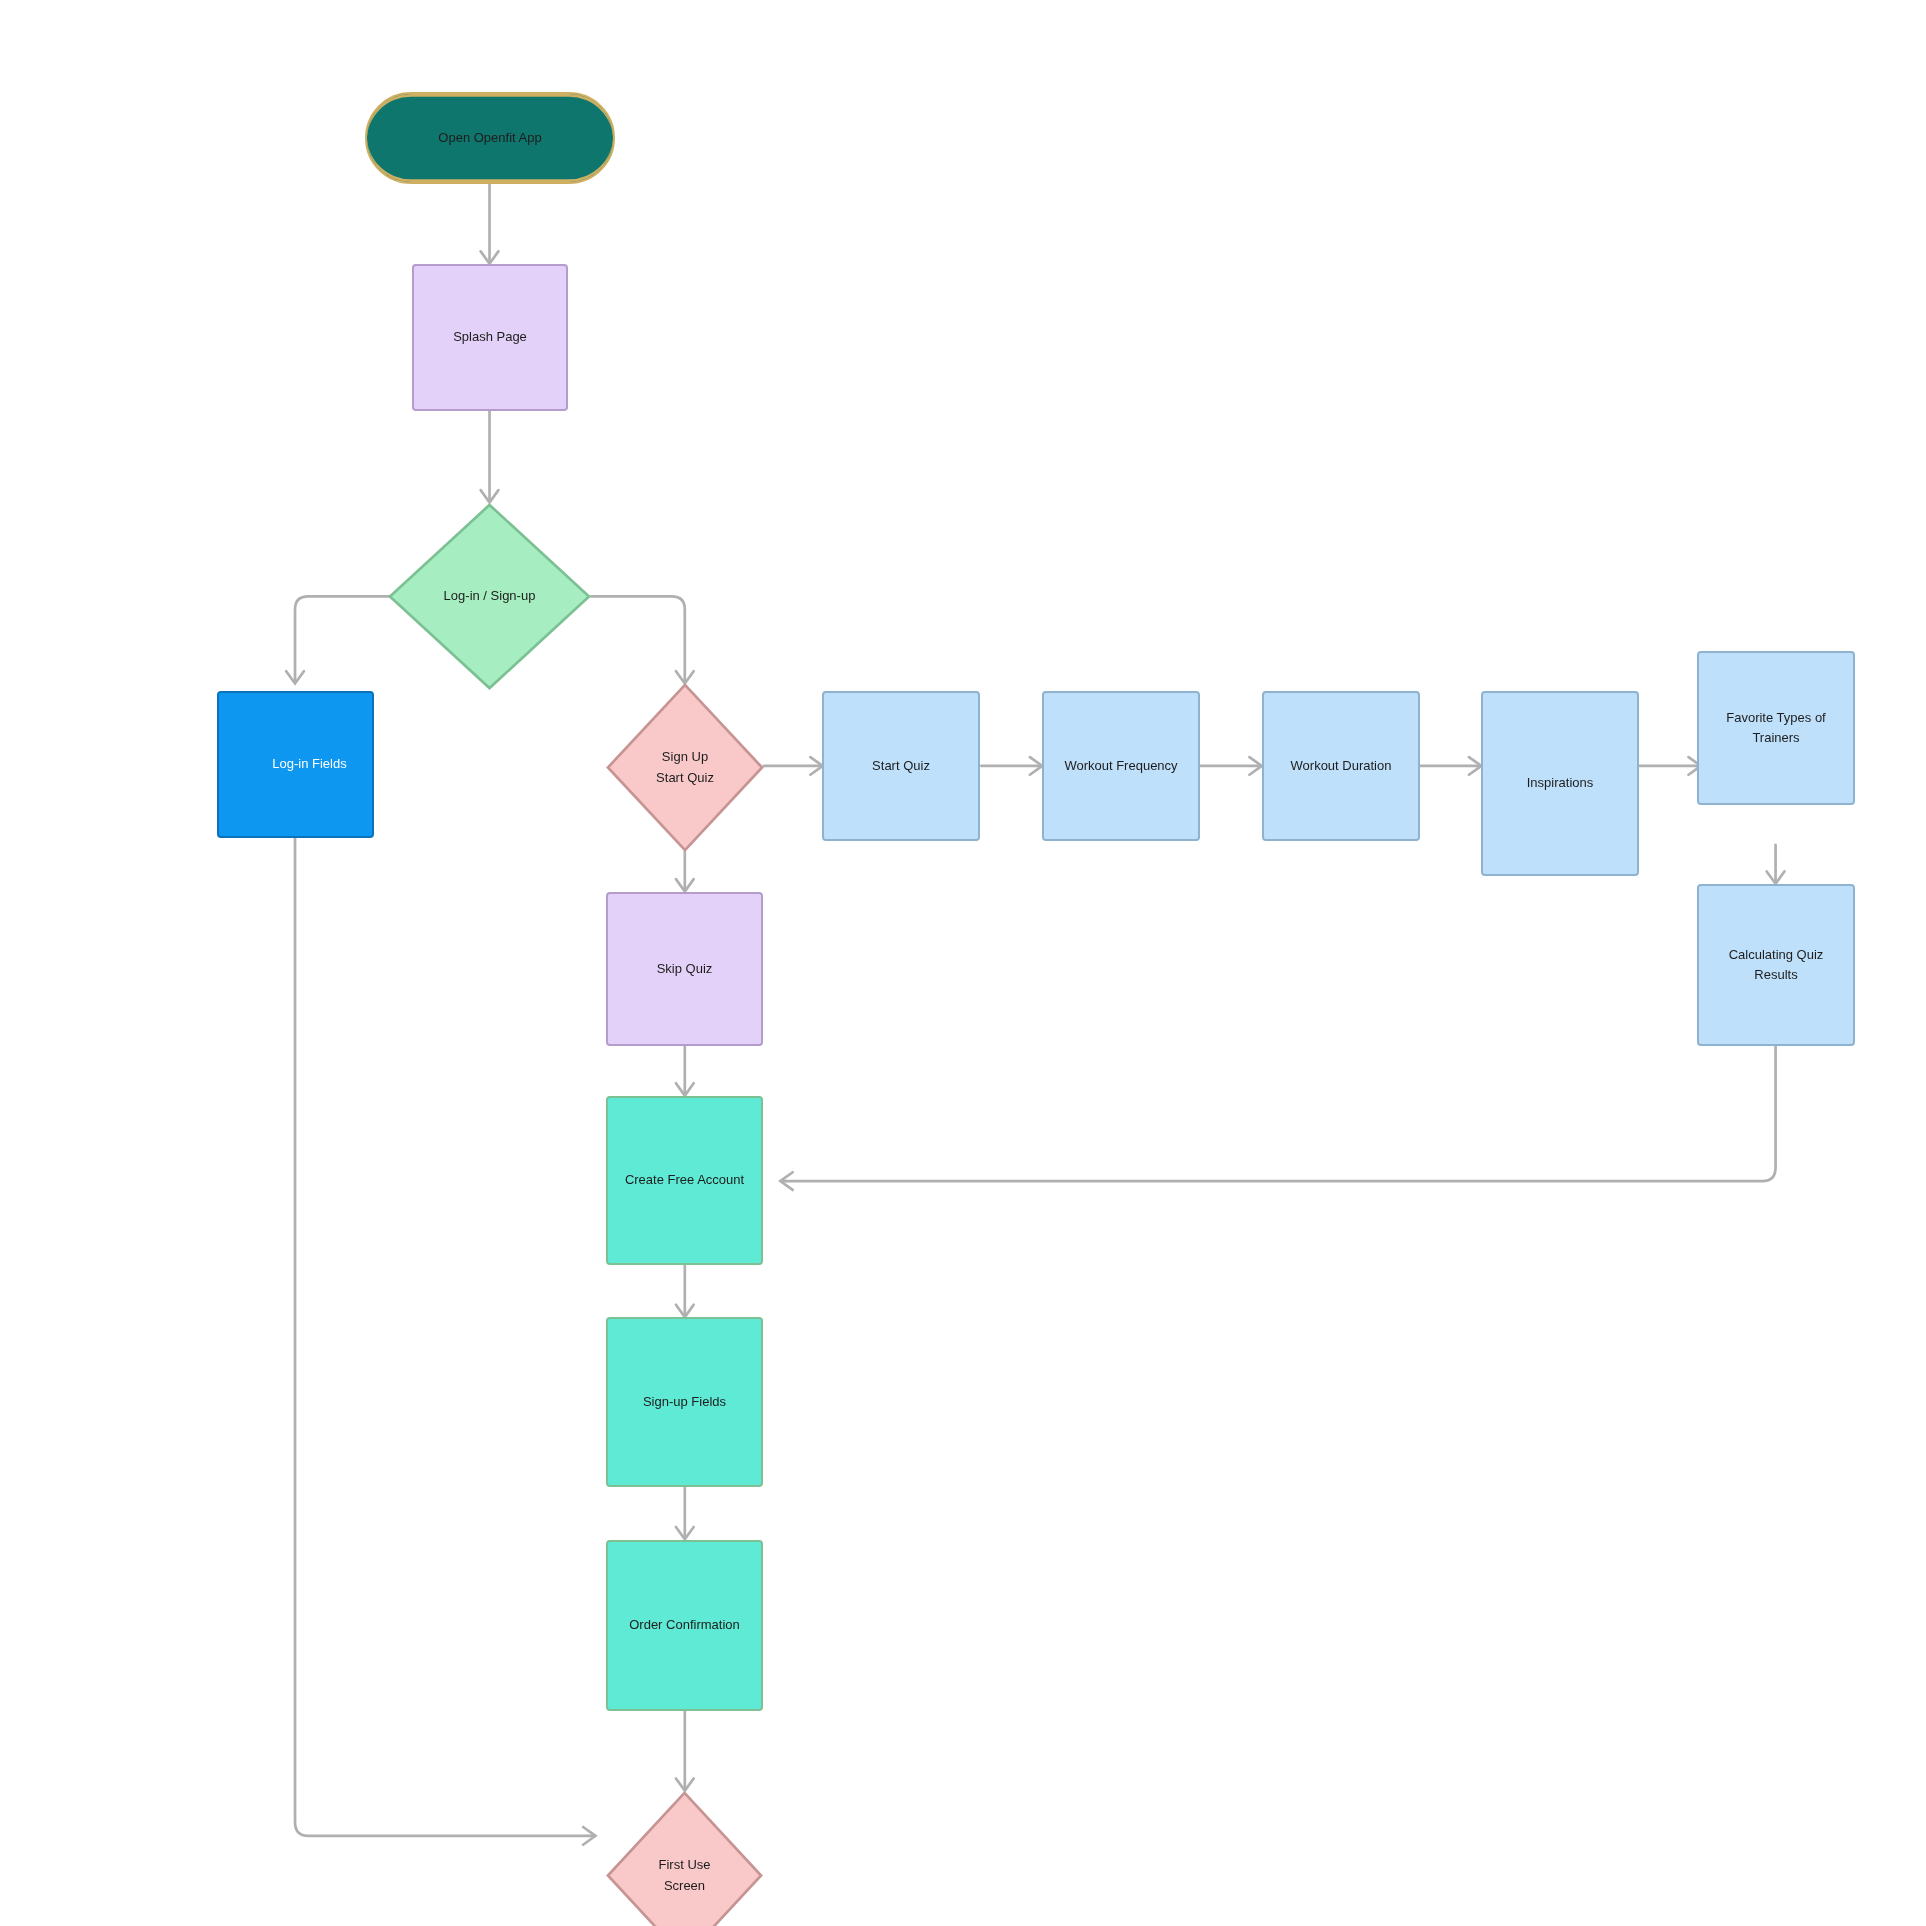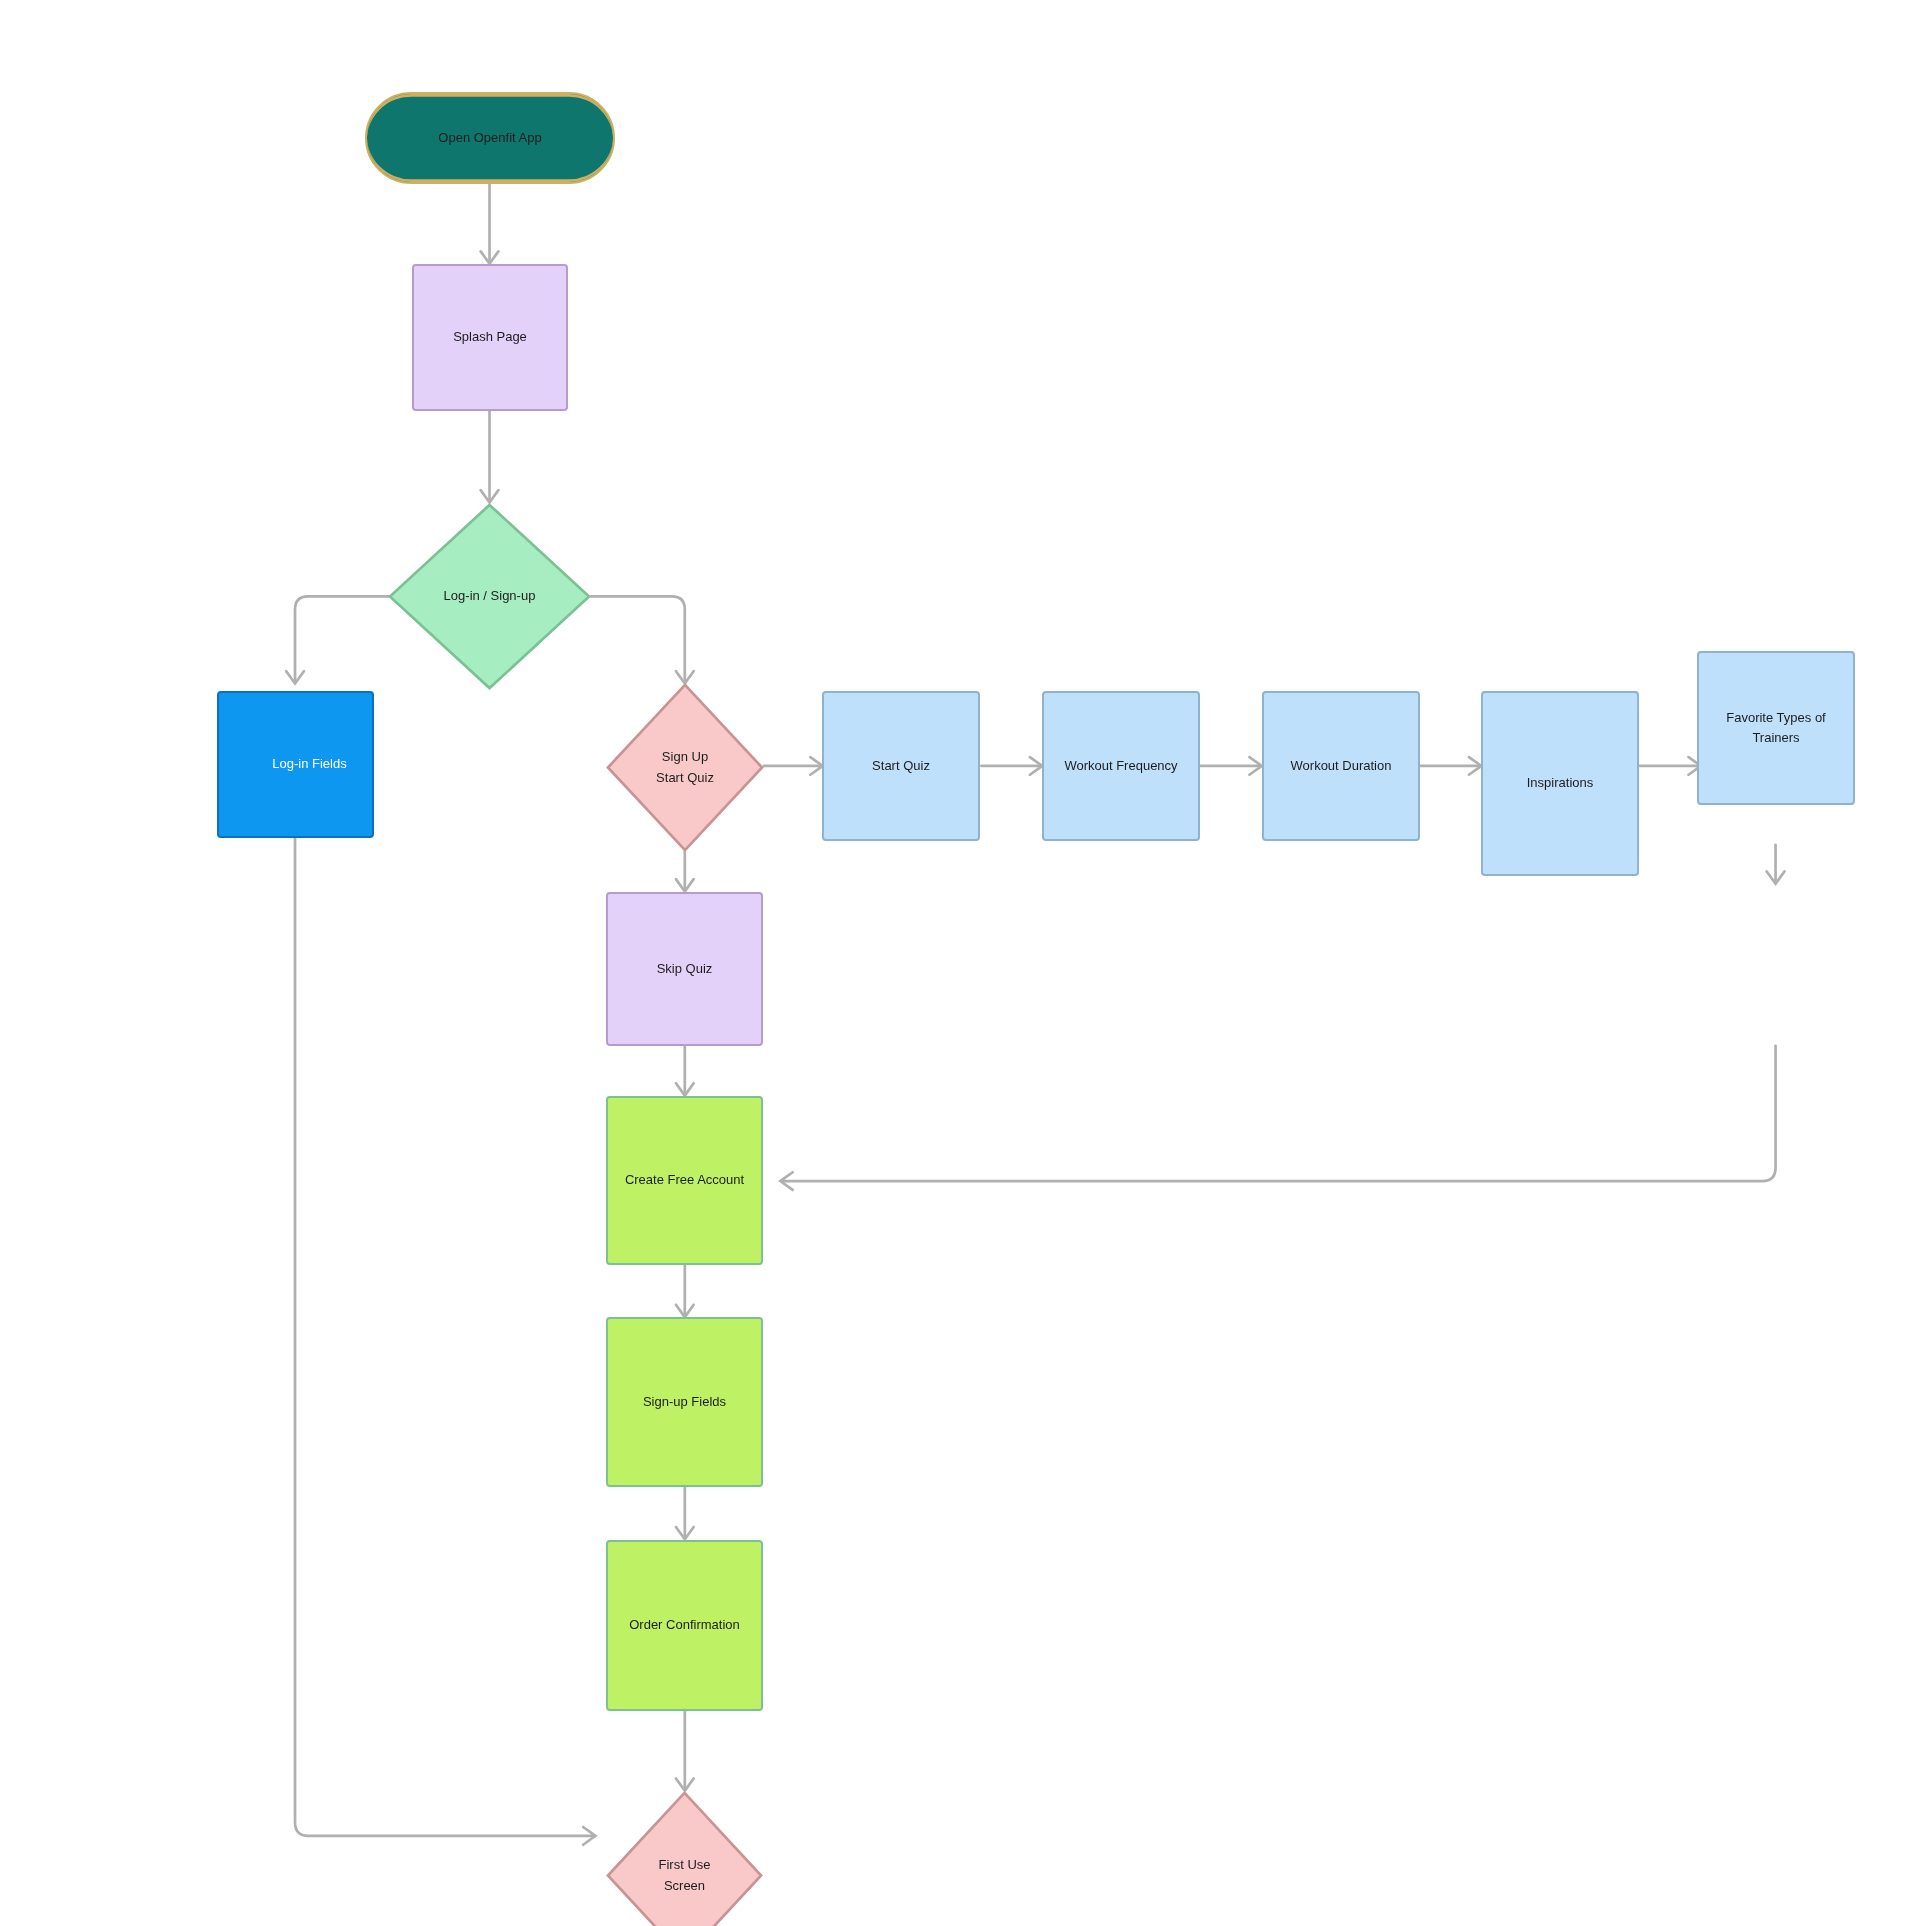--- a/index.html
+++ b/index.html
@@ -38,21 +38,21 @@
   
   .rect {
     border-radius: 3.9px;
     border-width: 2.3px;
     border-style: solid;
   }
   .rect .label { padding: 0 7px; }
 
   .fill-yellow { background: #0f766e; border-color: #cfb062; box-shadow: 0 3.1px 0 -0.4px #cfb062 inset, 0 -3.1px 0 -0.4px #cfb062 inset; }
   .fill-purple { background: #e4d1f9; border-color: #b49ccd; }
-  .fill-green  { background: #bef264; border-color: #7cc094; }
+  .fill-green  { background: #5eead4; border-color: #7cc094; }
   .fill-blue   { background: #bfe0fb; border-color: #8fb3ce; }
   .fill-selected { background: #0e97f0; border-color: #0a72ba; color: #ffffff; }
 
   
   .stadium {
     border-radius: 385px;
     border-width: 2.3px;
     border-style: solid;
   }
 
@@ -232,20 +232,23 @@
   </div>
 
   <div class="node rect fill-blue" style="left:1481px; top:691px; width:158px; height:185px;">
     <span class="label">Inspirations</span>
   </div>
 
   <div class="node rect fill-blue" style="left:1697px; top:651px; width:158px; height:154px;">
     <span class="label">Favorite Types of Trainers</span>
   </div>
 
+  <div class="node rect fill-blue" style="left:1697px; top:884px; width:158px; height:162px;">
+    <span class="label">Calculating Quiz Results</span>
+  </div>
 
   <div class="node rect fill-purple" style="left:606px; top:892px; width:157px; height:154px;">
     <span class="label">Skip Quiz</span>
   </div>
 
   <div class="node rect fill-green" style="left:606px; top:1096px; width:157px; height:169px;">
     <span class="label">Create Free Account</span>
   </div>
 
   <div class="node rect fill-green" style="left:606px; top:1317px; width:157px; height:170px;">

